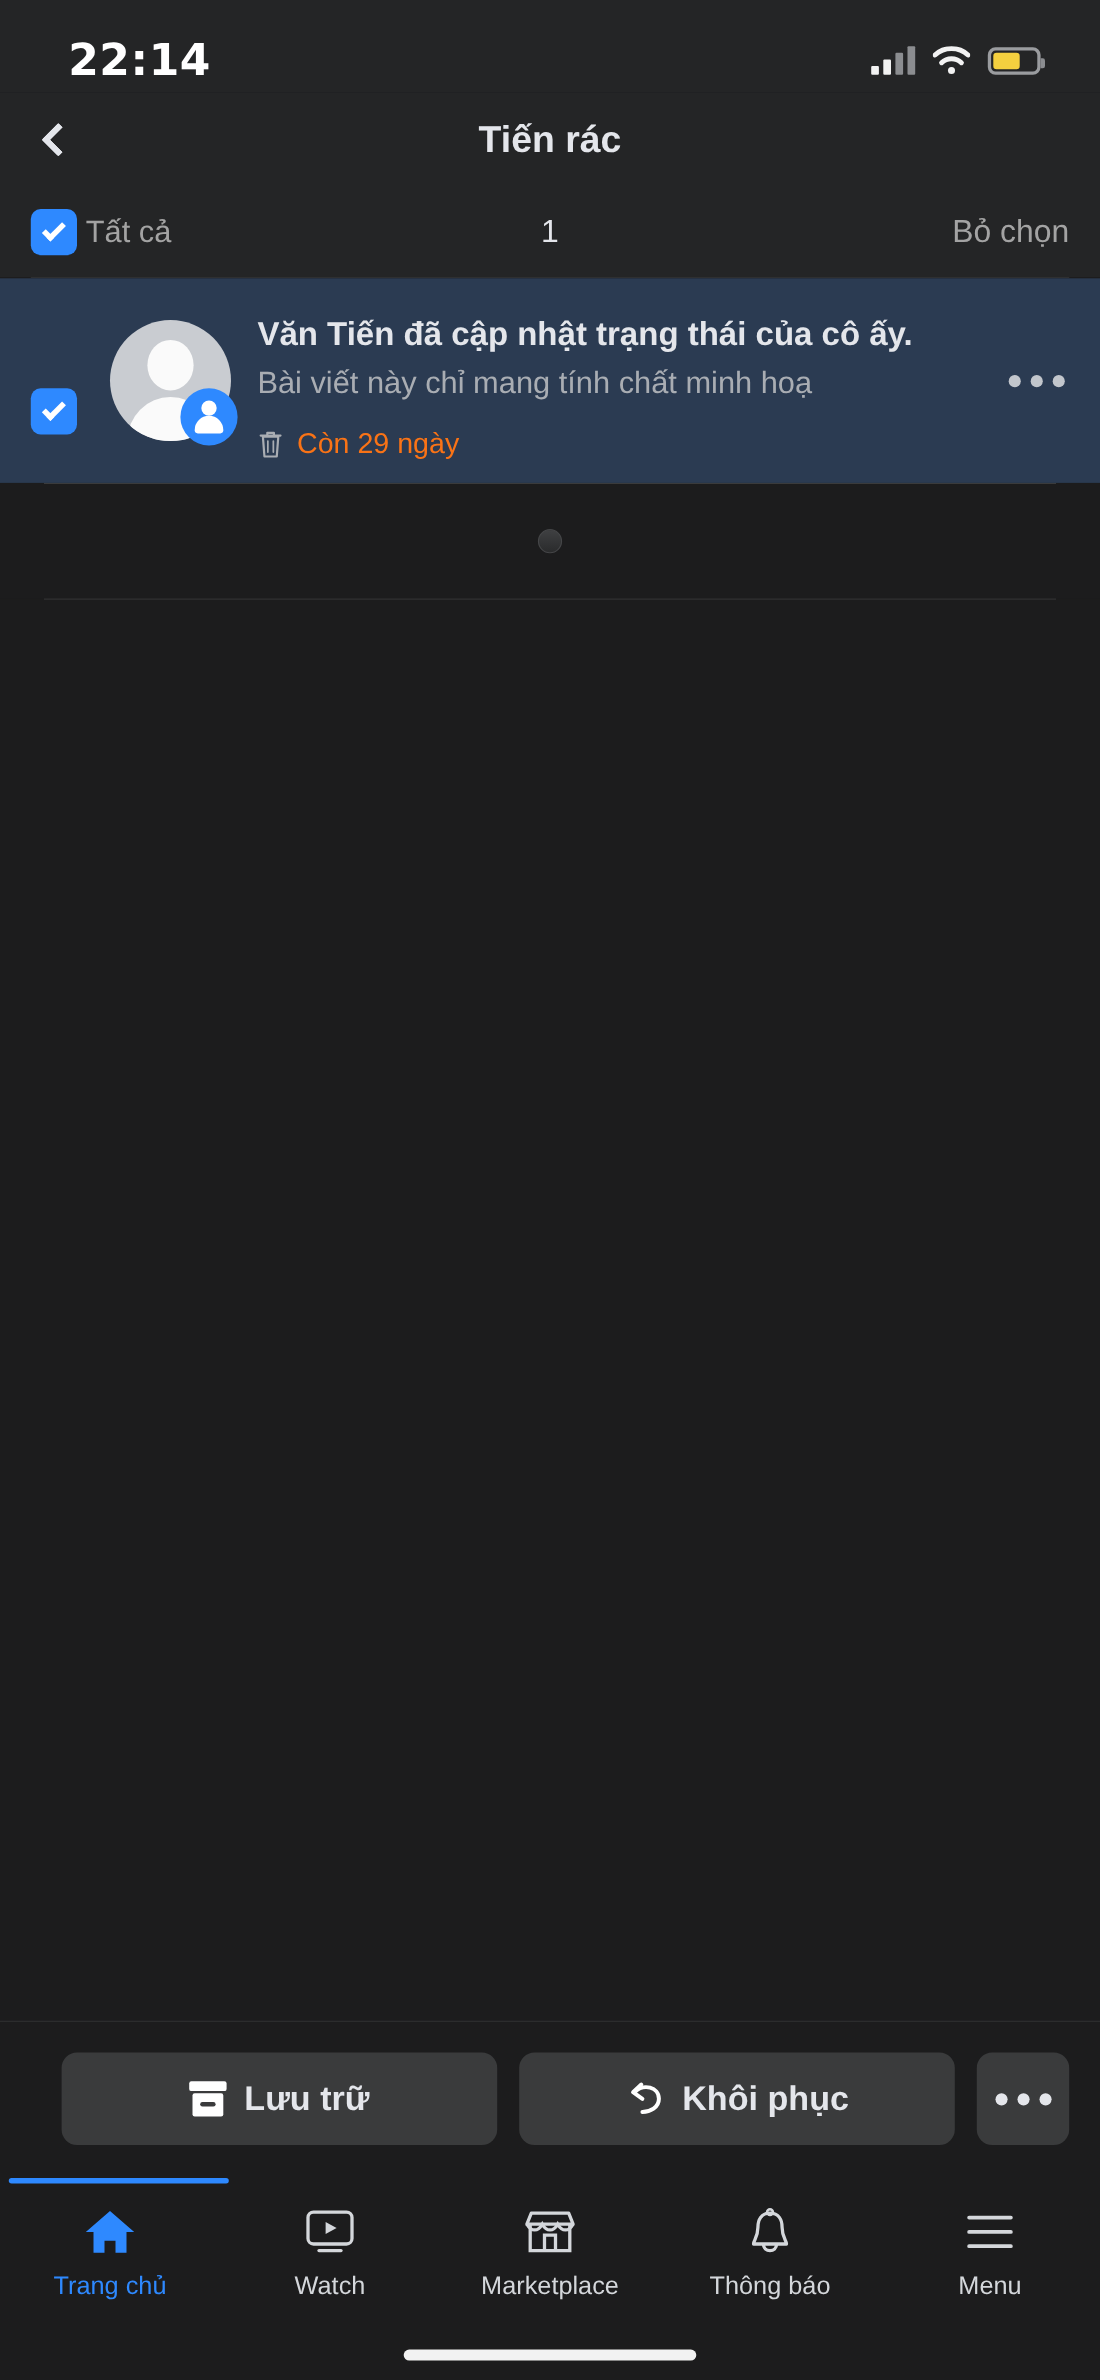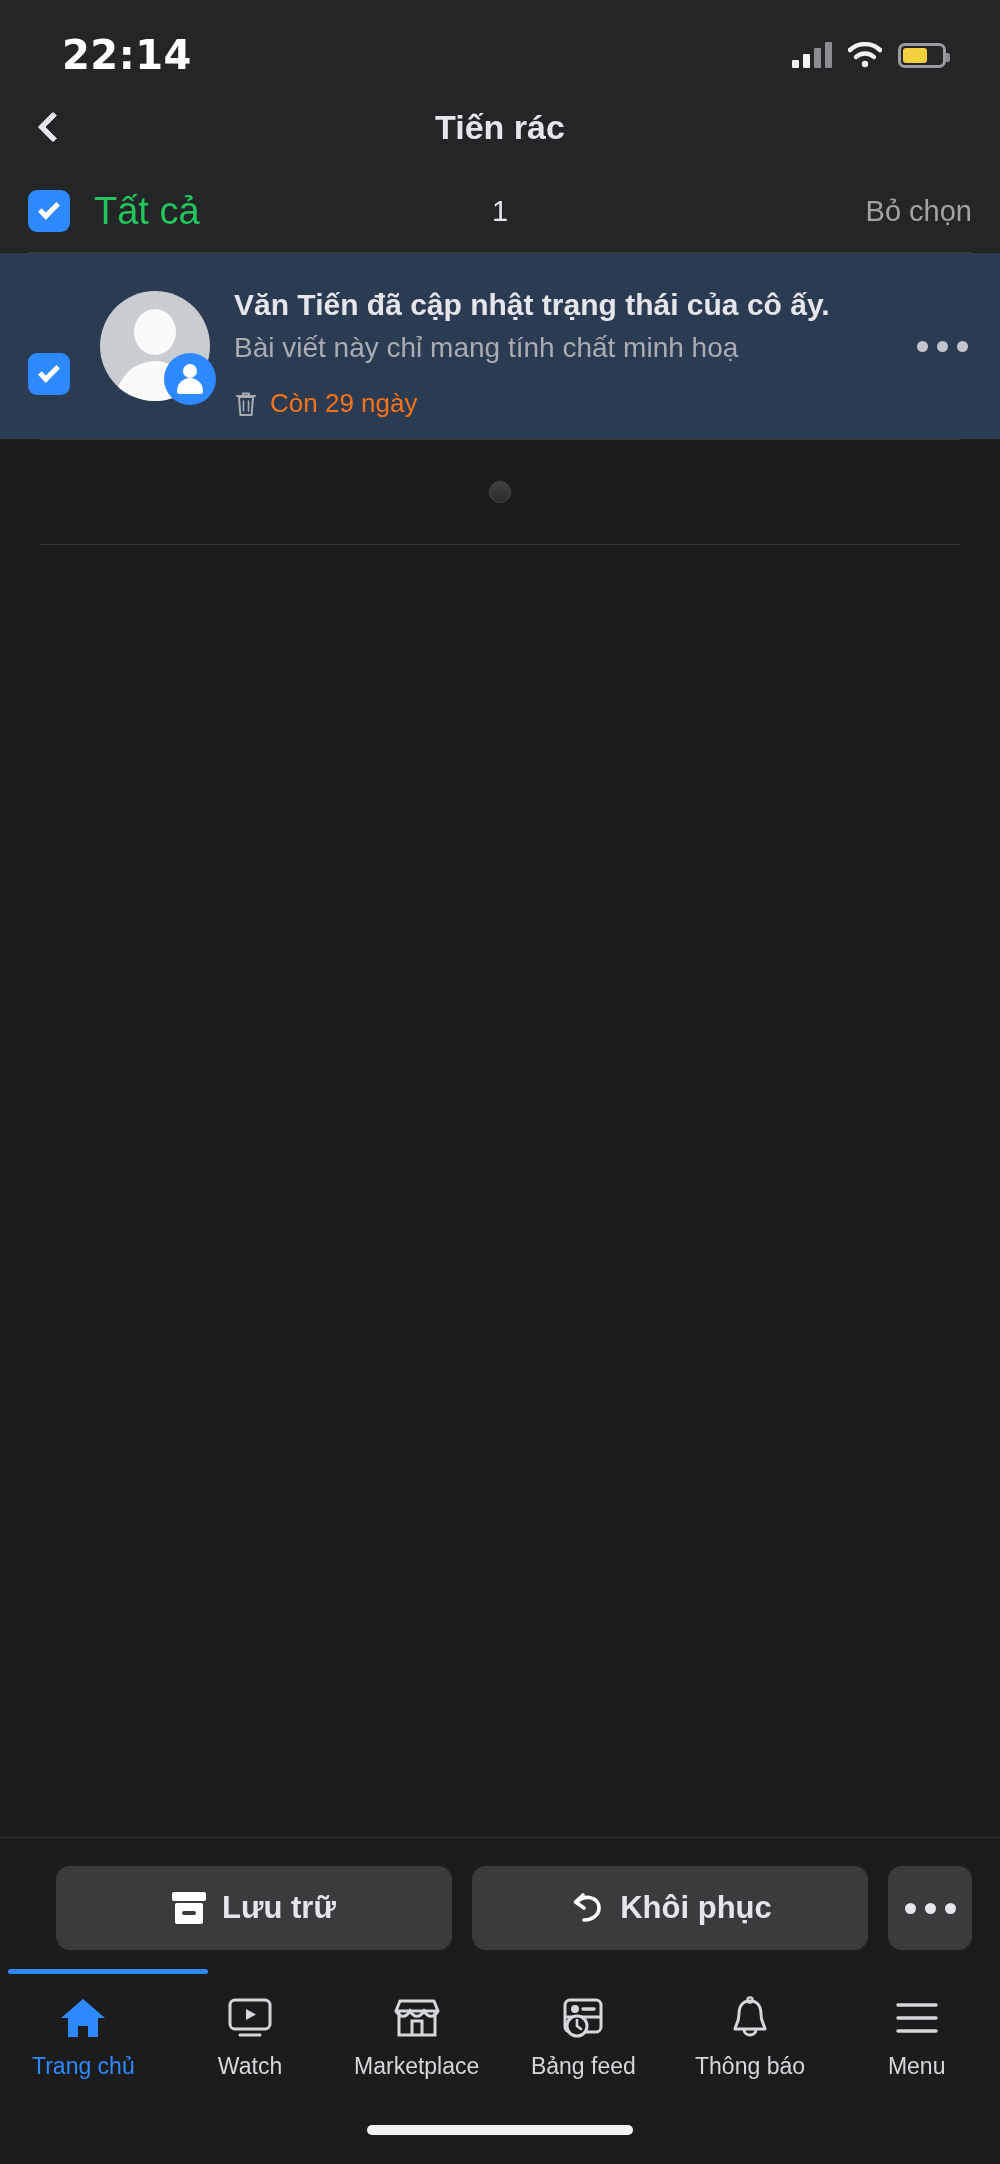--- a/index.html
+++ b/index.html
@@ -67,21 +67,21 @@
     position:relative;
   }
   .cb{
     width:42px; height:42px; border-radius:9px; background:#2e89ff;
     display:flex; align-items:center; justify-content:center; flex:none;
   }
   .cb .tick{
     width:20px; height:11px; border-left:5px solid #fff; border-bottom:5px solid #fff;
     transform:rotate(-45deg) translate(2px,-2px);
   }
-  .select-all-label{ font-size:38px; color:#22c55e; margin-left:24px; }
+  .select-all-label{ font-size:28px; color:#a3a3a3; margin-left:8px; }
   .select-count{
     position:absolute; left:0; right:0; text-align:center;
     font-size:29px; color:#e4e6eb; pointer-events:none;
   }
   .deselect{
     margin-left:auto; font-size:29px; color:#a3a3a3;
   }
   .hairline{ height:1px; background:#3a3b3c; margin:0 28px; }
 
   
@@ -163,21 +163,21 @@
   .act-more i{ width:11px; height:11px; border-radius:50%; background:#e4e6eb; display:block; }
 
   .ico-archive{ width:34px; height:32px; position:relative; flex:none; }
   .ico-archive .lid{ position:absolute; top:0; left:0; width:34px; height:9px; background:#fff; border-radius:2px; }
   .ico-archive .box{ position:absolute; top:11px; left:3px; width:28px; height:21px; background:#fff; border-radius:2px; }
   .ico-archive .slot{ position:absolute; top:19px; left:10px; width:14px; height:4px; background:#3a3b3c; border-radius:2px; }
   .ico-undo{ width:36px; height:34px; flex:none; }
 
   
   .tabbar{
-    position:absolute; left:0; right:0; bottom:11px; height:184px;
+    position:absolute; left:0; right:0; bottom:0; height:184px;
     background:#1c1c1d; display:flex; align-items:flex-start;
     padding-top:26px;
   }
   .tab{
     flex:1; display:flex; flex-direction:column; align-items:center; gap:12px;
     position:relative;
   }
   .tab .label{ font-size:23px; color:#d4d7db; }
   .tab.active .label{ color:#2e89ff; }
   .tab .ico{ height:46px; display:flex; align-items:center; justify-content:center; }
@@ -333,33 +333,20 @@
       <svg width="48" height="44" viewBox="0 0 48 44">
         <path d="M7 5 H41 L45 15 H3 Z" stroke="#d4d7db" stroke-width="3" fill="none" stroke-linejoin="round"></path>
         <path d="M6 15 V39 H42 V15" stroke="#d4d7db" stroke-width="3" fill="none"></path>
         <path d="M3 15 C7 22, 13 22, 17 15 C21 22, 27 22, 31 15 C35 22, 41 22, 45 15" stroke="#d4d7db" stroke-width="3" fill="none"></path>
         <path d="M19 39 V25 H29 V39" stroke="#d4d7db" stroke-width="3" fill="none"></path>
       </svg>
     </span>
     <span class="label">Marketplace</span>
   </div>
 
-  <div class="tab">
-    <span class="ico">
-      <svg width="46" height="44" viewBox="0 0 46 44">
-        <rect x="5" y="4" width="36" height="32" rx="5" stroke="#d4d7db" stroke-width="3" fill="none"></rect>
-        <circle cx="15" cy="13" r="4" fill="#d4d7db"></circle>
-        <path d="M23 13 H34" stroke="#d4d7db" stroke-width="3.4" stroke-linecap="round"></path>
-        <path d="M5 21 H41" stroke="#d4d7db" stroke-width="3"></path>
-        <circle cx="17" cy="30" r="10" fill="#1c1c1d" stroke="#d4d7db" stroke-width="3"></circle>
-        <path d="M17 24 V30 L21 33" stroke="#d4d7db" stroke-width="2.6" fill="none" stroke-linecap="round"></path>
-      </svg>
-    </span>
-    <span class="label">Bảng feed</span>
-  </div>
 
   <div class="tab">
     <span class="ico">
       <svg width="44" height="44" viewBox="0 0 44 44">
         <path d="M22 5 C14 5, 11 11, 11 18 C11 27, 7 30, 7 33 H37 C37 30, 33 27, 33 18 C33 11, 30 5, 22 5 Z" stroke="#d4d7db" stroke-width="3" fill="none" stroke-linejoin="round"></path>
         <circle cx="22" cy="4" r="2.6" stroke="#d4d7db" stroke-width="2.4" fill="none"></circle>
         <path d="M16 33 C16 37, 19 39, 22 39 C25 39, 28 37, 28 33" stroke="#d4d7db" stroke-width="3" fill="none"></path>
       </svg>
     </span>
     <span class="label">Thông báo</span>

